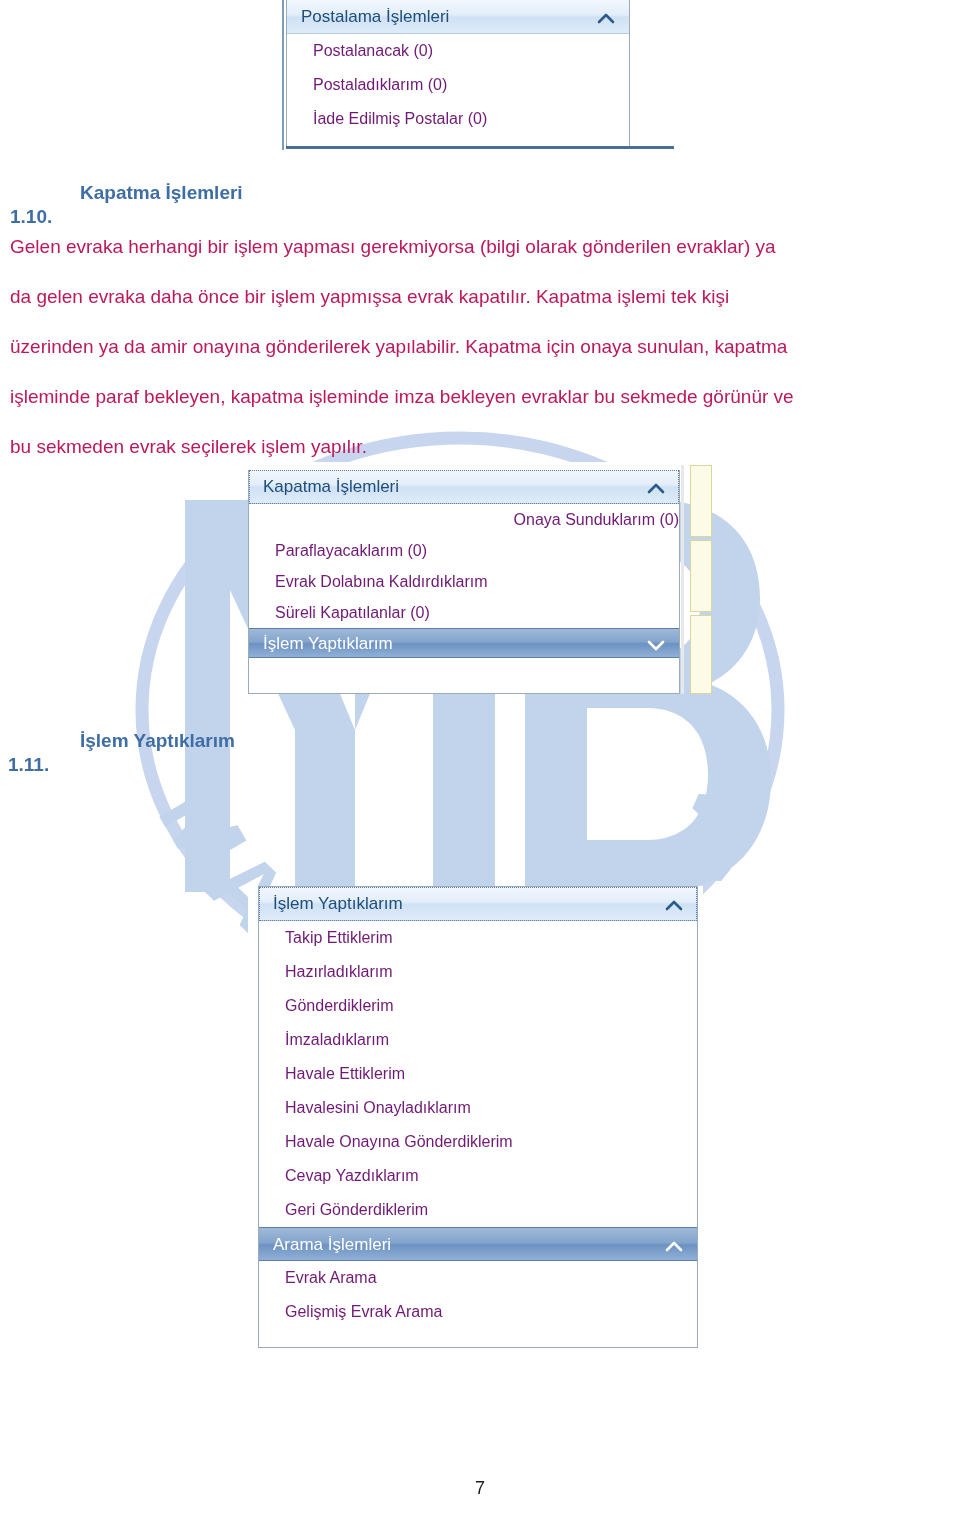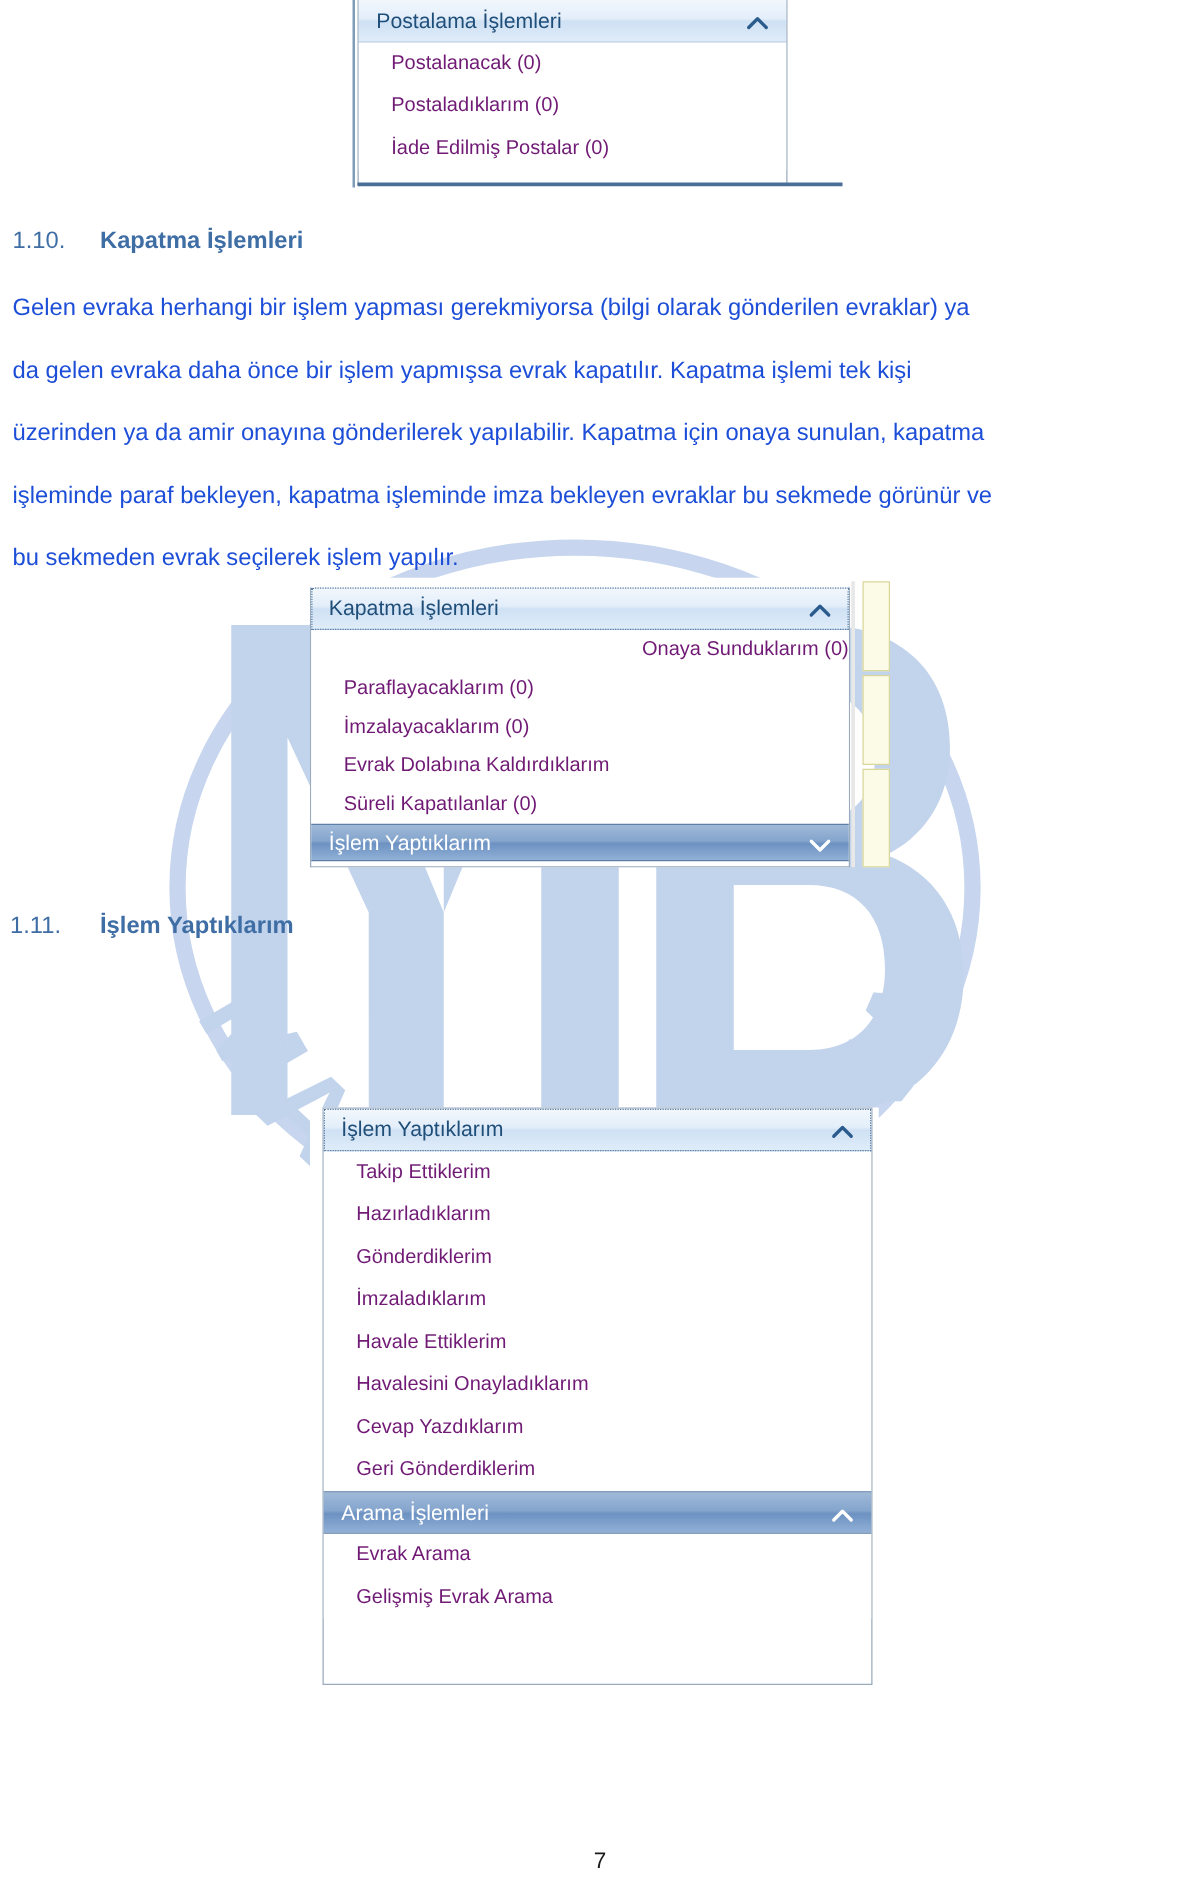--- a/index.html
+++ b/index.html
@@ -110,33 +110,34 @@
   }
   .right-sep {
     position: absolute;
     background: #e8e8e8;
   }
 
   
   .h-num {
     position: absolute;
     font-size: 19px;
-    font-weight: normal;
+    font-weight: bold;
     color: #3f6ea5;
+    margin-top: 24px;
   }
   .h-txt {
     position: absolute;
     font-size: 19px;
     font-weight: bold;
     color: #3f6ea5;
   }
   .para {
     position: absolute;
     font-size: 19px;
-    color: #1d4ed8;
+    color: #be185d;
     line-height: 50px;
     text-align: justify;
     text-justify: inter-word;
   }
   .para span.line {
     display: block;
     white-space: pre;
   }
   .page-num {
     position: absolute;
@@ -224,21 +225,20 @@
       <div class="hdr light focus">
         <span>Kapatma İşlemleri</span>
         <span class="chev">
           <svg width="18" height="12" viewBox="0 0 18 12">
               <path d="M2 10 L9 3 L16 10" stroke="#2a5b8c" stroke-width="2.6" fill="none" stroke-linecap="round" stroke-linejoin="round"></path>
             </svg>
         </span>
       </div>
       <div class="item" style="height:31px;line-height:31px;text-align:right;">Onaya Sunduklarım (0)</div>
       <div class="item" style="height:31px;line-height:31px;">Paraflayacaklarım (0)</div>
-      <div class="item" style="height:31px;line-height:31px;">İmzalayacaklarım (0)</div>
       <div class="item" style="height:31px;line-height:31px;">Evrak Dolabına Kaldırdıklarım</div>
       <div class="item" style="height:31px;line-height:31px;">Süreli Kapatılanlar (0)</div>
       <div class="hdr dark" style="height:30px;line-height:30px;">
         <span>İşlem Yaptıklarım</span>
         <span class="chev" style="height:30px;line-height:30px;">
           <svg width="18" height="12" viewBox="0 0 18 12">
               <path d="M2 3 L9 10 L16 3" stroke="#ffffff" stroke-width="2.6" fill="none" stroke-linecap="round" stroke-linejoin="round"></path>
             </svg>
         </span>
       </div>
@@ -258,20 +258,21 @@
               <path d="M2 10 L9 3 L16 10" stroke="#2a5b8c" stroke-width="2.6" fill="none" stroke-linecap="round" stroke-linejoin="round"></path>
             </svg>
         </span>
       </div>
       <div class="item">Takip Ettiklerim</div>
       <div class="item">Hazırladıklarım</div>
       <div class="item">Gönderdiklerim</div>
       <div class="item">İmzaladıklarım</div>
       <div class="item">Havale Ettiklerim</div>
       <div class="item">Havalesini Onayladıklarım</div>
+      <div class="item">Havale Onayına Gönderdiklerim</div>
       <div class="item">Cevap Yazdıklarım</div>
       <div class="item">Geri Gönderdiklerim</div>
 
       <div class="hdr dark">
         <span>Arama İşlemleri</span>
         <span class="chev">
           <svg width="18" height="12" viewBox="0 0 18 12">
               <path d="M2 10 L9 3 L16 10" stroke="#ffffff" stroke-width="2.6" fill="none" stroke-linecap="round" stroke-linejoin="round"></path>
             </svg>
         </span>

